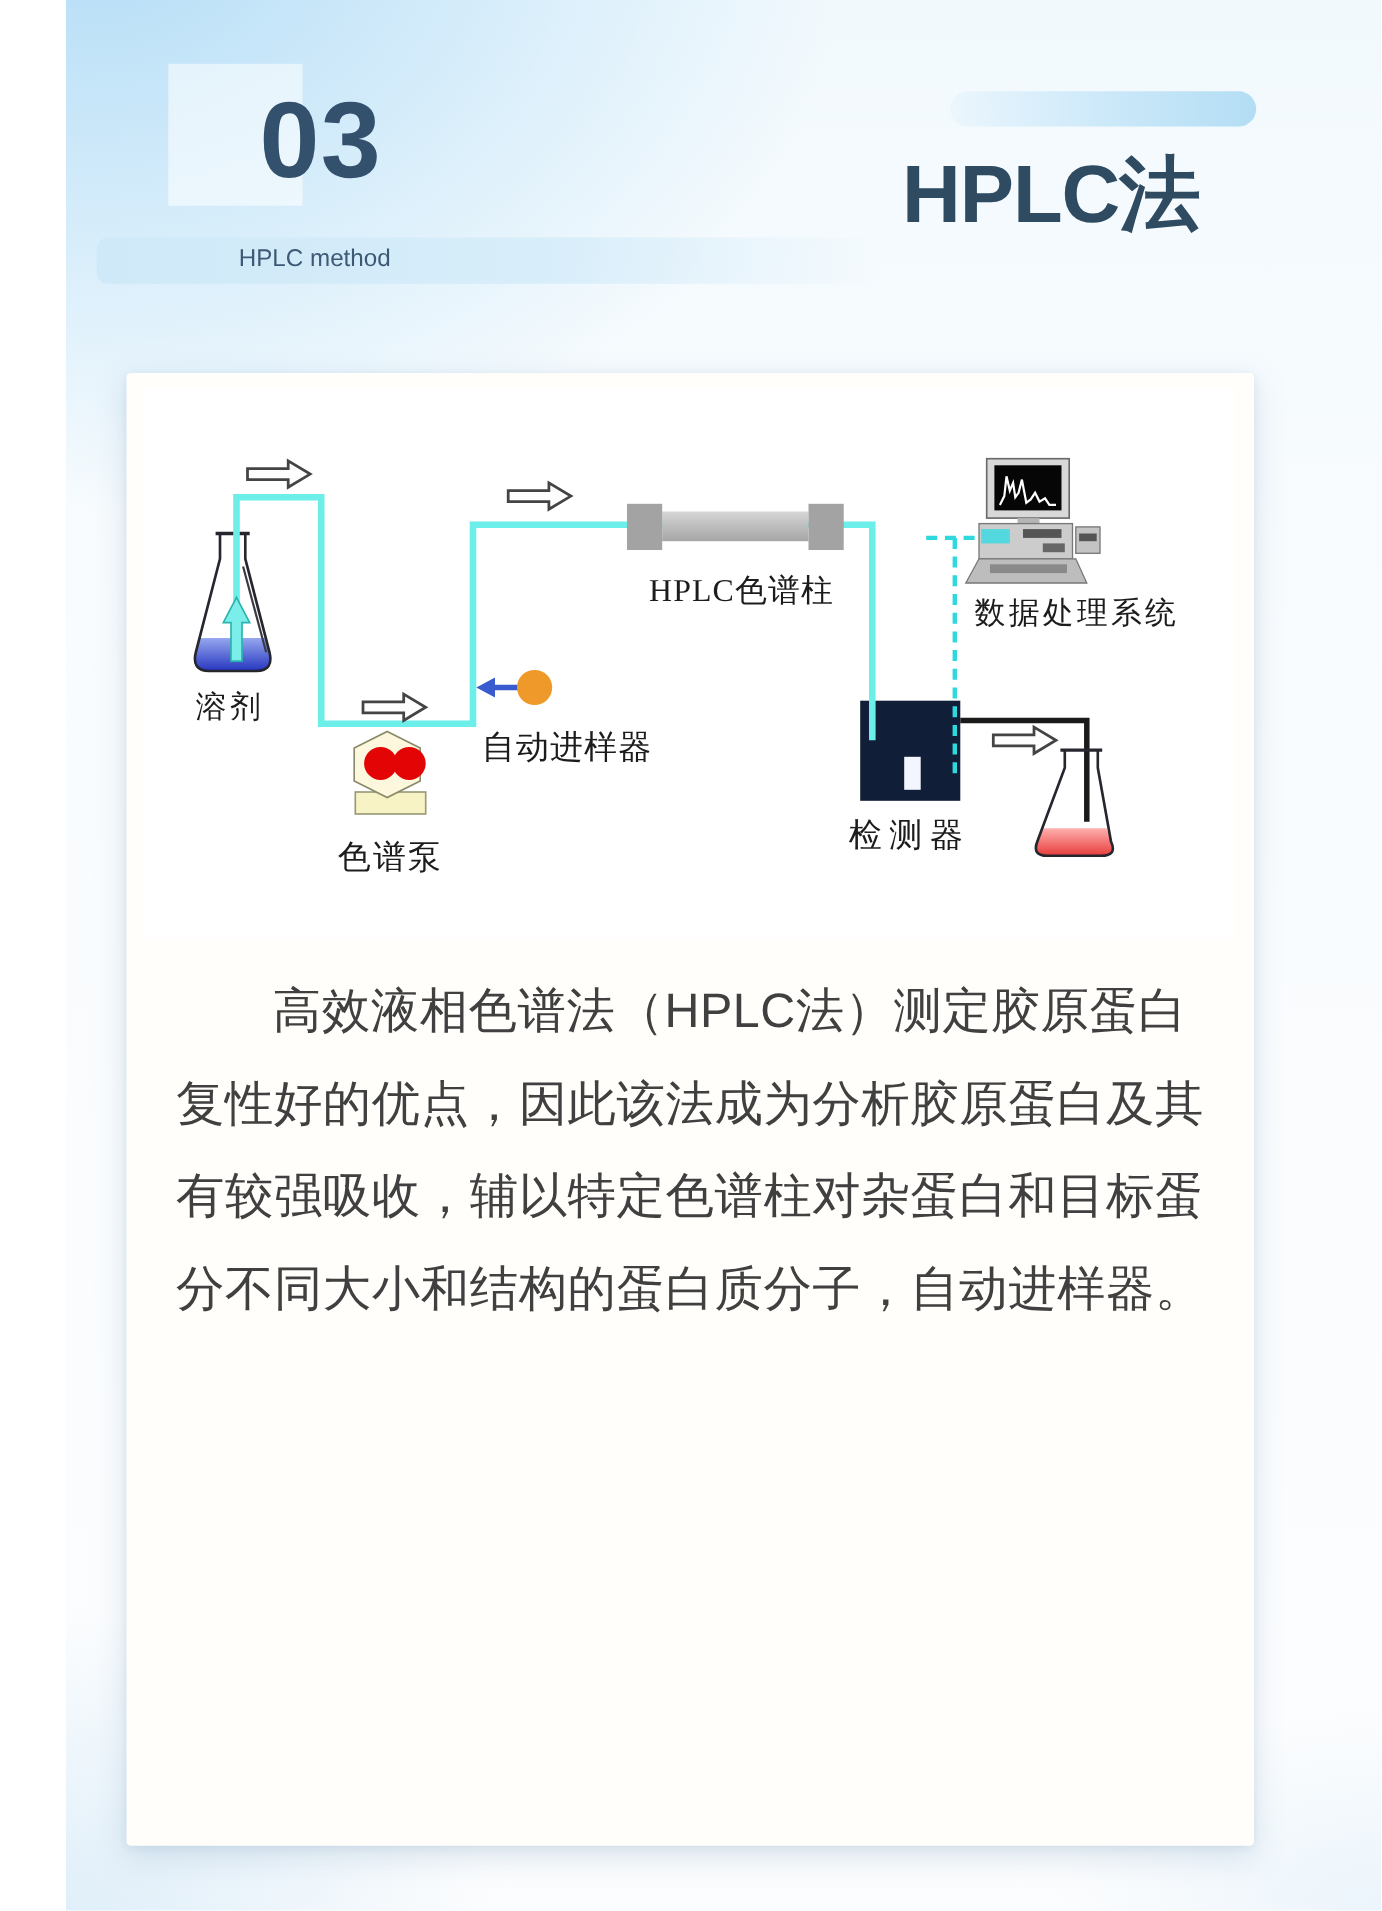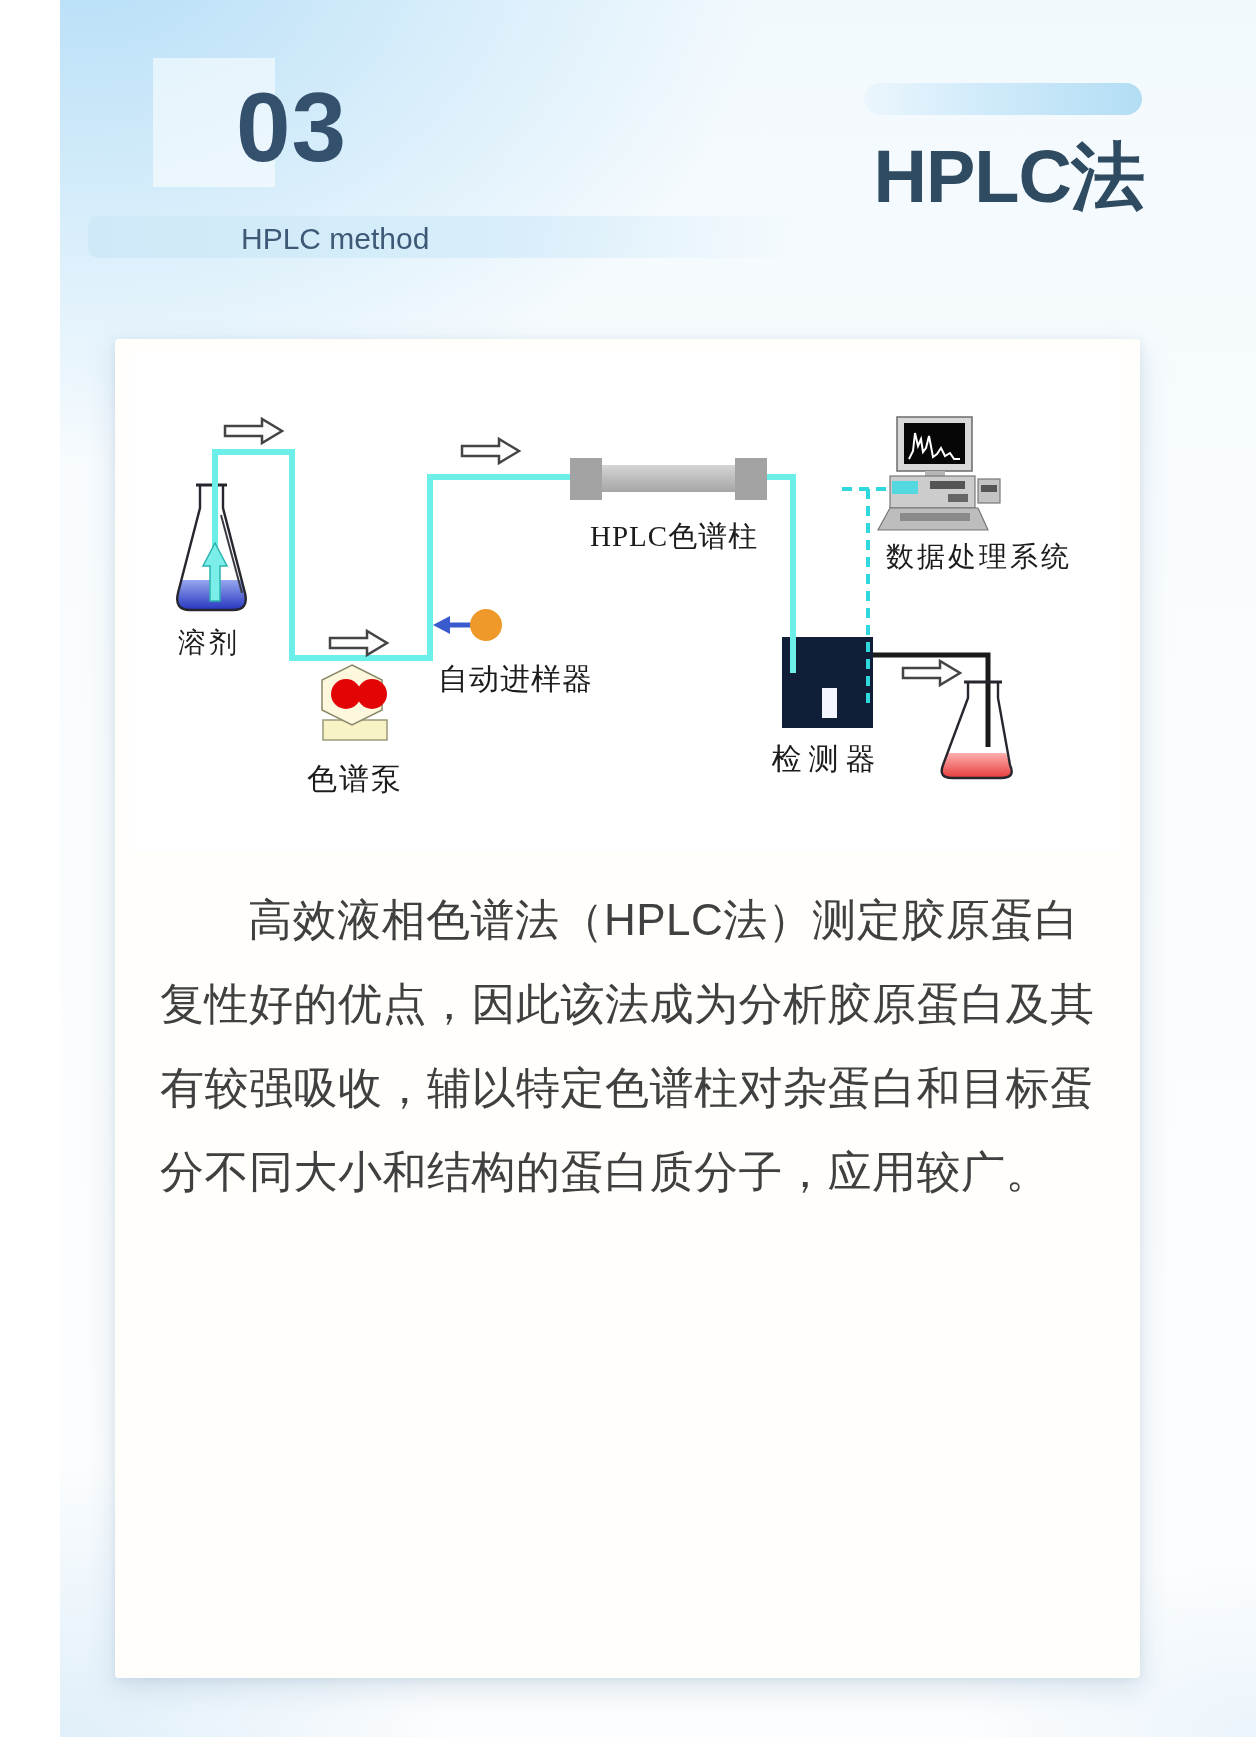--- a/index.html
+++ b/index.html
@@ -10,24 +10,24 @@
       radial-gradient(ellipse 980px 760px at 2% -4%, rgba(176,219,246,0.95) 0%, rgba(198,230,249,0.55) 42%, rgba(255,255,255,0) 70%),
       radial-gradient(ellipse 760px 560px at -2% 102%, rgba(206,230,246,0.70) 0%, rgba(255,255,255,0) 55%),
       radial-gradient(ellipse 500px 300px at 100% 100%, rgba(214,234,248,0.45) 0%, rgba(255,255,255,0) 60%),
       linear-gradient(180deg,#f2f9fd 0%,#f9fcfe 35%,#fcfdfe 100%);}
   .num-square{position:absolute;left:153px;top:58px;width:122px;height:129px;
     background:rgba(255,255,255,0.55);}
   .num{position:absolute;left:236px;top:78px;font-size:98px;line-height:1;font-weight:bold;
     color:#33506c;letter-spacing:1px;}
   .subtitle-band{position:absolute;left:88px;top:216px;width:710px;height:42px;border-radius:10px;
     background:linear-gradient(90deg,#cfe9f8 0%,#d7edfa 55%,rgba(215,237,250,0) 100%);}
-  .subtitle{position:absolute;left:217px;top:222px;font-size:30px;color:#3d5976;letter-spacing:0px;margin-left:24px;}
+  .subtitle{position:absolute;left:217px;top:222px;font-size:22px;color:#3d5976;letter-spacing:0px;}
   .title-pill{position:absolute;left:864px;top:83px;width:278px;height:32px;border-radius:16px;
     background:linear-gradient(90deg,rgba(226,242,252,0.45) 0%,#cfeafa 45%,#b3ddf4 100%);}
-  .title{position:absolute;left:820px;top:140px;width:324px;text-align:right;font-size:74px;
+  .title{position:absolute;left:820px;top:140px;width:324px;font-size:74px;
     line-height:1;font-weight:bold;color:#2e4b61;letter-spacing:-1px;}
   .card{position:absolute;left:115px;top:339px;width:1025px;height:1339px;background:#fffefb;
     border-radius:4px;box-shadow:0 10px 28px rgba(140,170,195,0.30),0 2px 8px rgba(150,180,205,0.18);}
   .diagram{position:absolute;left:15px;top:14px;background:#ffffff;}
   .paragraph{position:absolute;left:45px;top:539px;width:940px;font-size:44px;line-height:84px;
     color:#404040;letter-spacing:0.5px;}
   .pline{white-space:nowrap;}
   .indent{text-indent:2em;}
   .dlabel{font-family:"Liberation Serif","DejaVu Serif",serif;fill:#1c1c1c;}
 </style>
@@ -138,16 +138,16 @@
       <text class="dlabel" x="308" y="336" font-size="30" letter-spacing="1">自动进样器</text>
       <text class="dlabel" x="460" y="193" font-size="29" letter-spacing="1">HPLC色谱柱</text>
       <text class="dlabel" x="697" y="416" font-size="30" text-anchor="middle" letter-spacing="7">检测器</text>
       <text class="dlabel" x="756" y="213" font-size="28" letter-spacing="3">数据处理系统</text>
     </svg>
 
     <div class="paragraph">
       <div class="pline indent">高效液相色谱法（HPLC法）测定胶原蛋白</div>
       <div class="pline">复性好的优点，因此该法成为分析胶原蛋白及其</div>
       <div class="pline">有较强吸收，辅以特定色谱柱对杂蛋白和目标蛋</div>
-      <div class="pline">分不同大小和结构的蛋白质分子，应用较广。</div>
+      <div class="pline">分不同大小和结构的蛋白质分子，自动进样器。</div>
     </div>
   </div>
 </div>
 
 </body></html>

